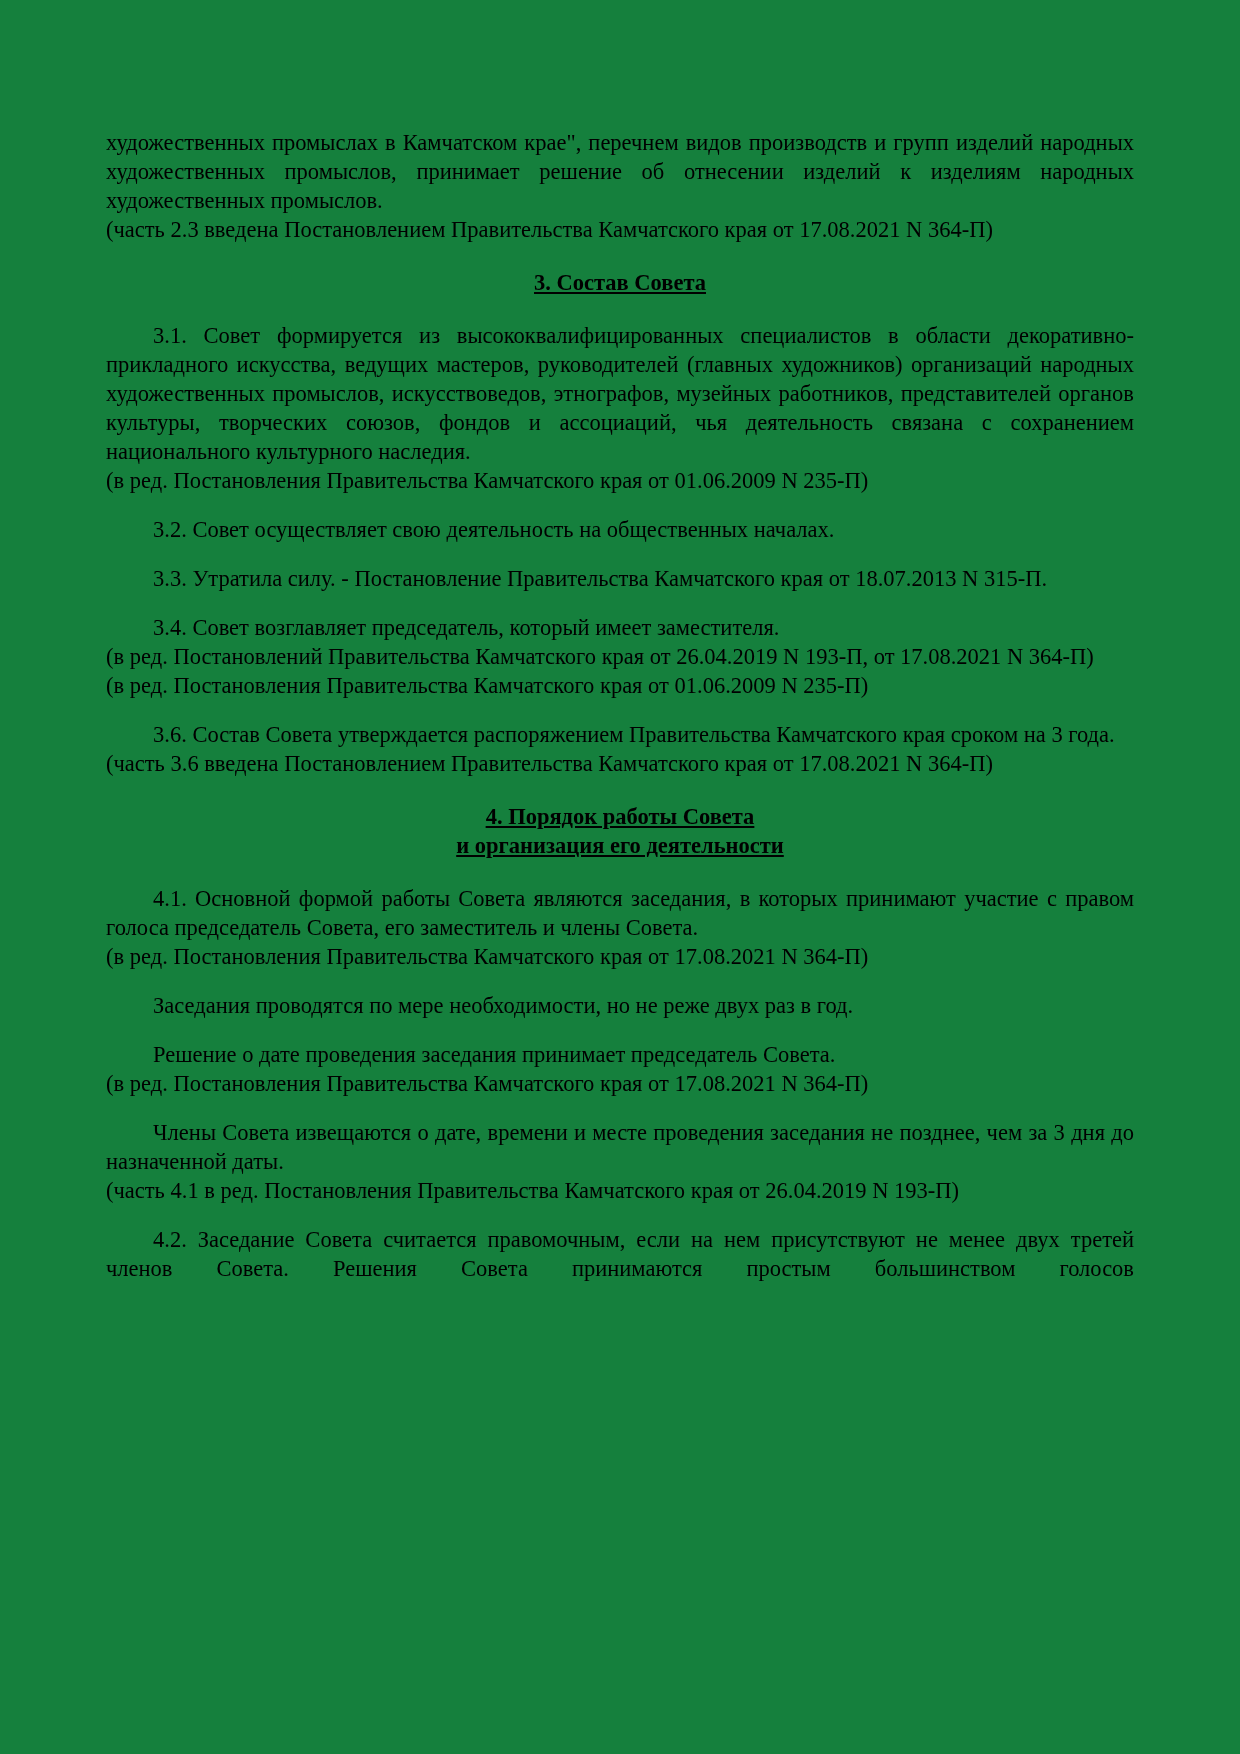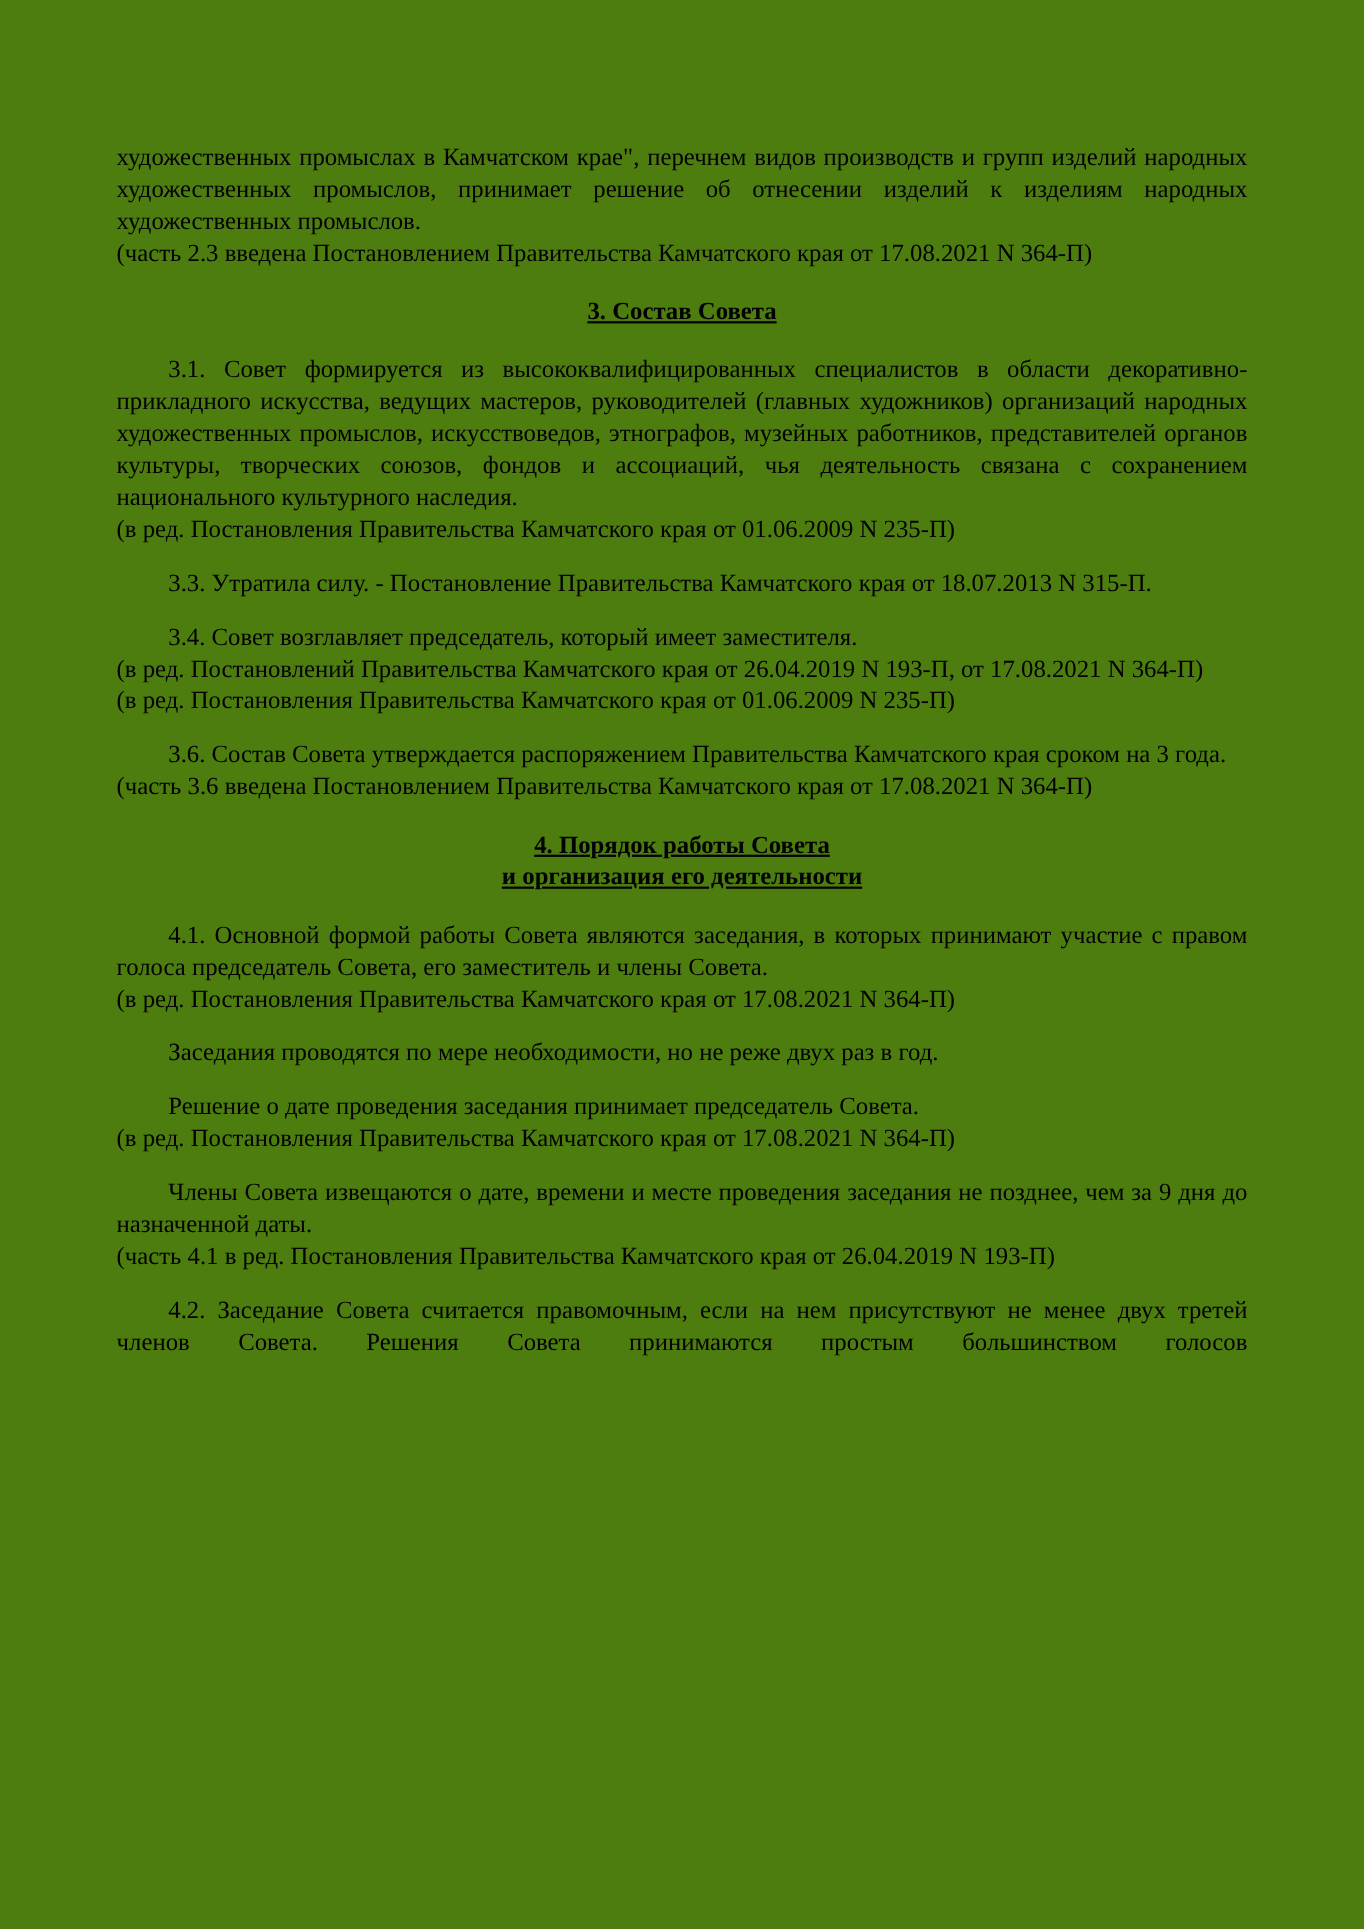--- a/index.html
+++ b/index.html
@@ -5,21 +5,21 @@
   html, body {
     margin: 0;
     padding: 0;
     background: #ffffff;
   }
   .page {
     position: relative;
     width: 1240px;
     min-height: 1754px;
     box-sizing: border-box;
-    background: #4d7c0f;
+    background: #15803d;
     padding: 128px 106px 80px 106px;
     font-family: "Liberation Serif", "DejaVu Serif", serif;
     font-size: 22.5px;
     line-height: 29px;
     color: #000000;
   }
   .blk {
     margin: 0;
     text-align: justify;
   }
@@ -53,29 +53,30 @@
 </style>
 </head>
 <body>
 
 <div class="page">
     <p class="blk body-noindent">художественных промыслах в Камчатском крае", перечнем видов производств и групп изделий народных художественных промыслов, принимает решение об отнесении изделий к изделиям народных художественных промыслов.</p>
     <p class="blk note">(часть 2.3 введена Постановлением Правительства Камчатского края от 17.08.2021 N 364-П)</p>
     <p class="blk heading space">3. Состав Совета</p>
     <p class="blk body space">3.1. Совет формируется из высококвалифицированных специалистов в области декоративно-прикладного искусства, ведущих мастеров, руководителей (главных художников) организаций народных художественных промыслов, искусствоведов, этнографов, музейных работников, представителей органов культуры, творческих союзов, фондов и ассоциаций, чья деятельность связана с сохранением национального культурного наследия.</p>
     <p class="blk note">(в ред. Постановления Правительства Камчатского края от 01.06.2009 N 235-П)</p>
+    <p class="blk body space">3.2. Совет осуществляет свою деятельность на общественных началах.</p>
     <p class="blk body space">3.3. Утратила силу. - Постановление Правительства Камчатского края от 18.07.2013 N 315-П.</p>
     <p class="blk body space">3.4. Совет возглавляет председатель, который имеет заместителя.</p>
     <p class="blk note">(в ред. Постановлений Правительства Камчатского края от 26.04.2019 N 193-П, от 17.08.2021 N 364-П)</p>
     <p class="blk note">(в ред. Постановления Правительства Камчатского края от 01.06.2009 N 235-П)</p>
     <p class="blk body space">3.6. Состав Совета утверждается распоряжением Правительства Камчатского края сроком на 3 года.</p>
     <p class="blk note">(часть 3.6 введена Постановлением Правительства Камчатского края от 17.08.2021 N 364-П)</p>
     <p class="blk heading space">4. Порядок работы Совета
 и организация его деятельности</p>
     <p class="blk body space">4.1. Основной формой работы Совета являются заседания, в которых принимают участие с правом голоса председатель Совета, его заместитель и члены Совета.</p>
     <p class="blk note">(в ред. Постановления Правительства Камчатского края от 17.08.2021 N 364-П)</p>
     <p class="blk body space">Заседания проводятся по мере необходимости, но не реже двух раз в год.</p>
     <p class="blk body space">Решение о дате проведения заседания принимает председатель Совета.</p>
     <p class="blk note">(в ред. Постановления Правительства Камчатского края от 17.08.2021 N 364-П)</p>
-    <p class="blk body space">Члены Совета извещаются о дате, времени и месте проведения заседания не позднее, чем за 9 дня до назначенной даты.</p>
+    <p class="blk body space">Члены Совета извещаются о дате, времени и месте проведения заседания не позднее, чем за 3 дня до назначенной даты.</p>
     <p class="blk note">(часть 4.1 в ред. Постановления Правительства Камчатского края от 26.04.2019 N 193-П)</p>
     <p class="blk body space cont">4.2. Заседание Совета считается правомочным, если на нем присутствуют не менее двух третей членов Совета. Решения Совета принимаются простым большинством голосов</p>
   </div>
 
 </body></html>

